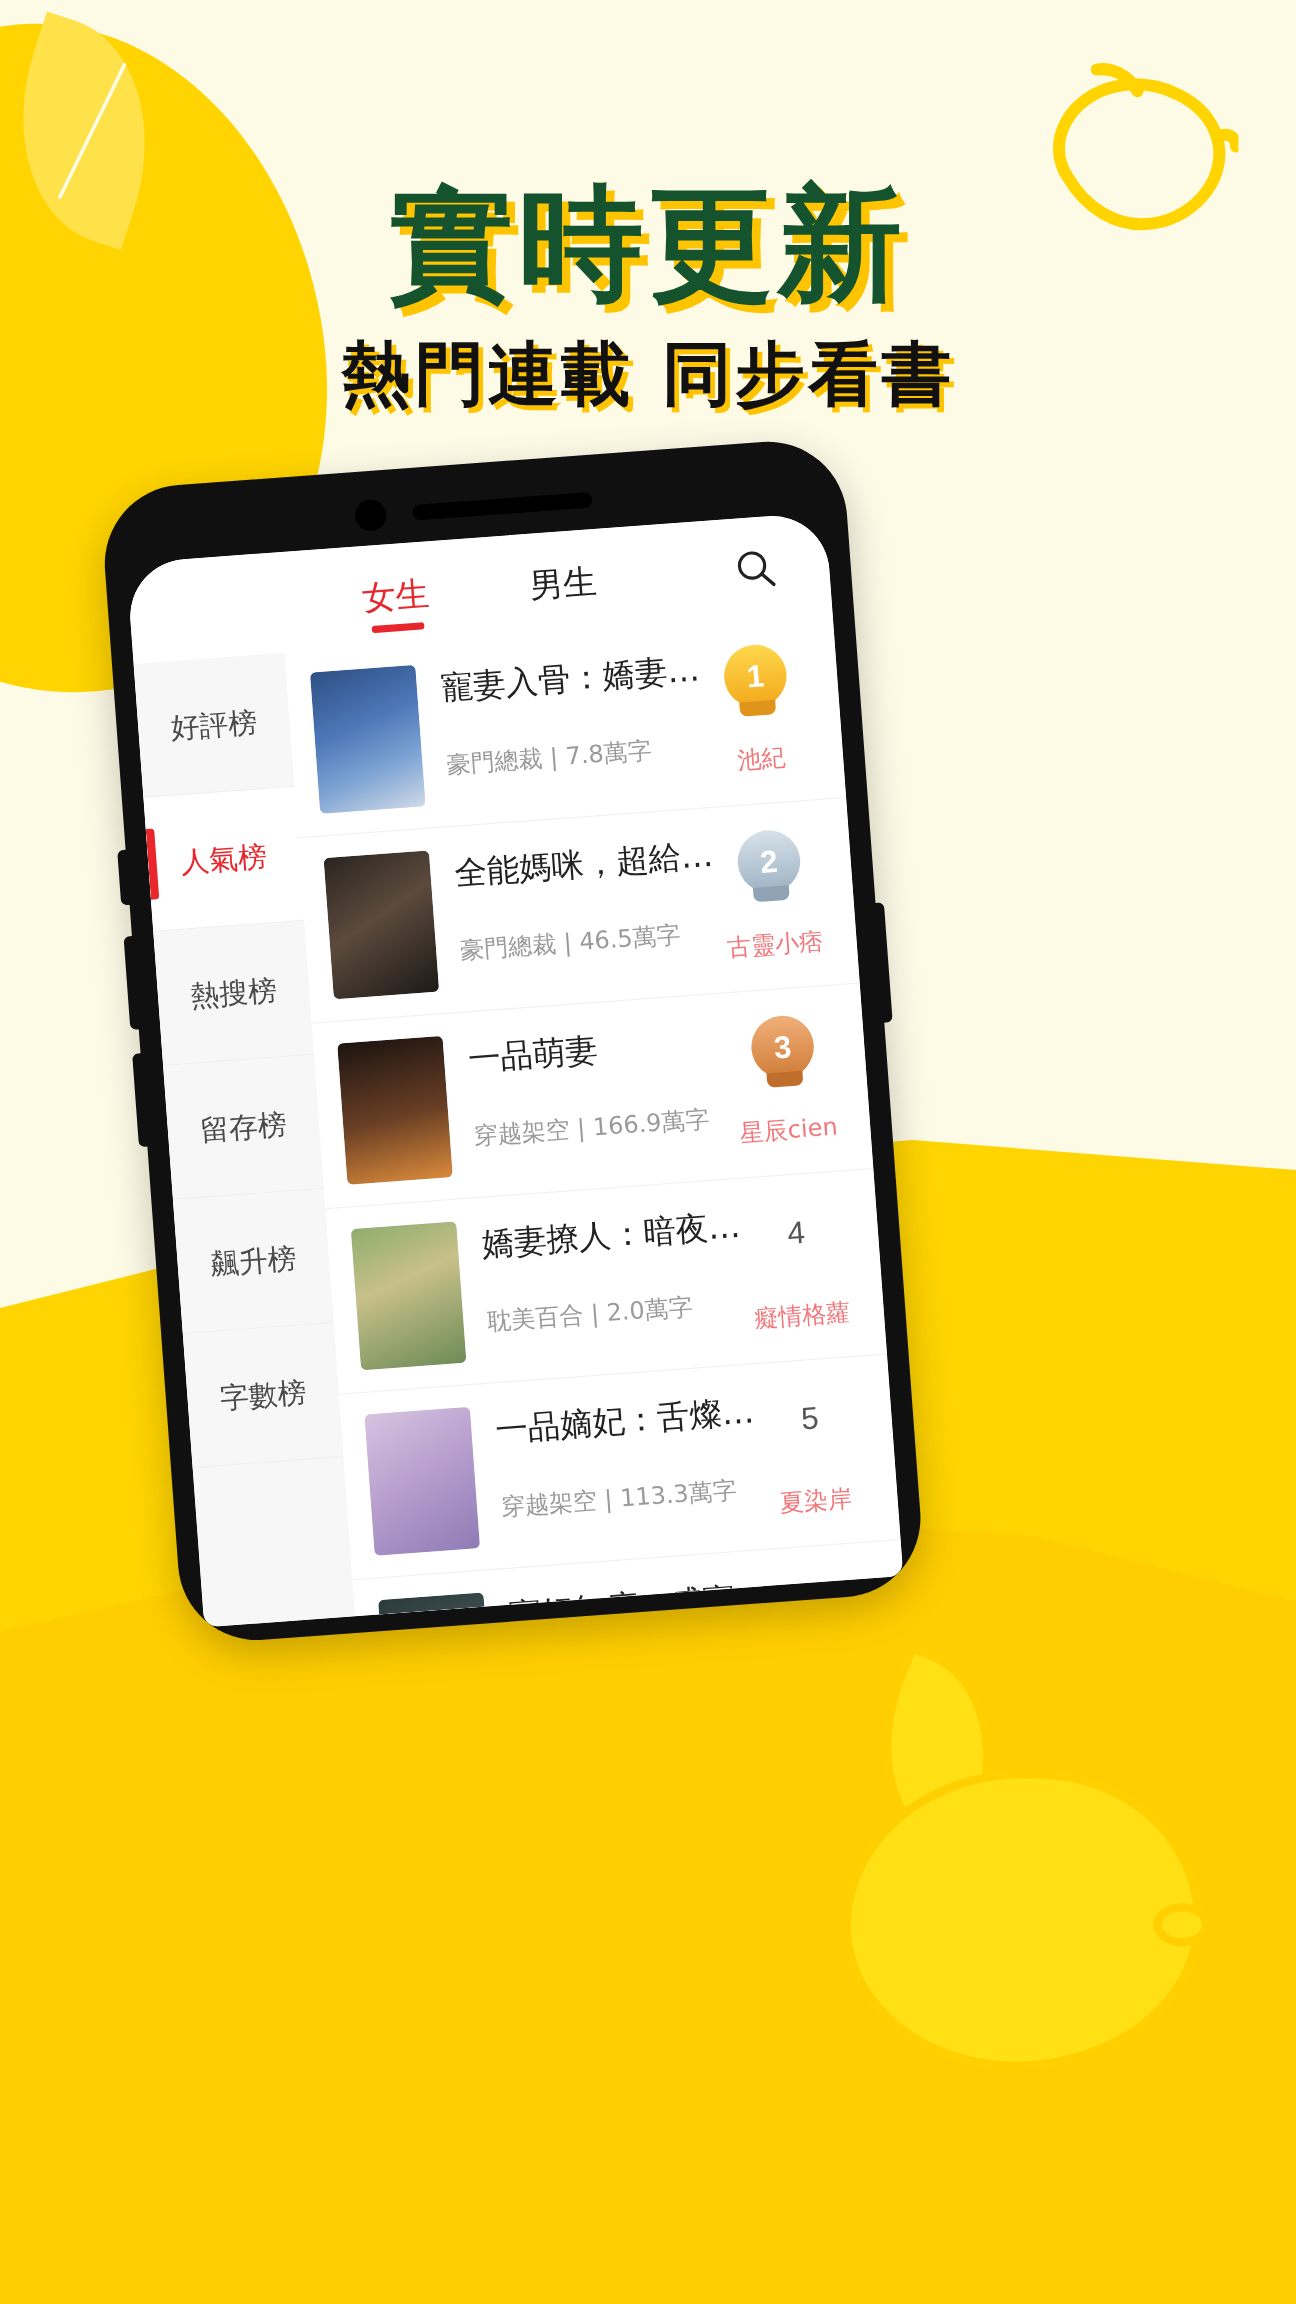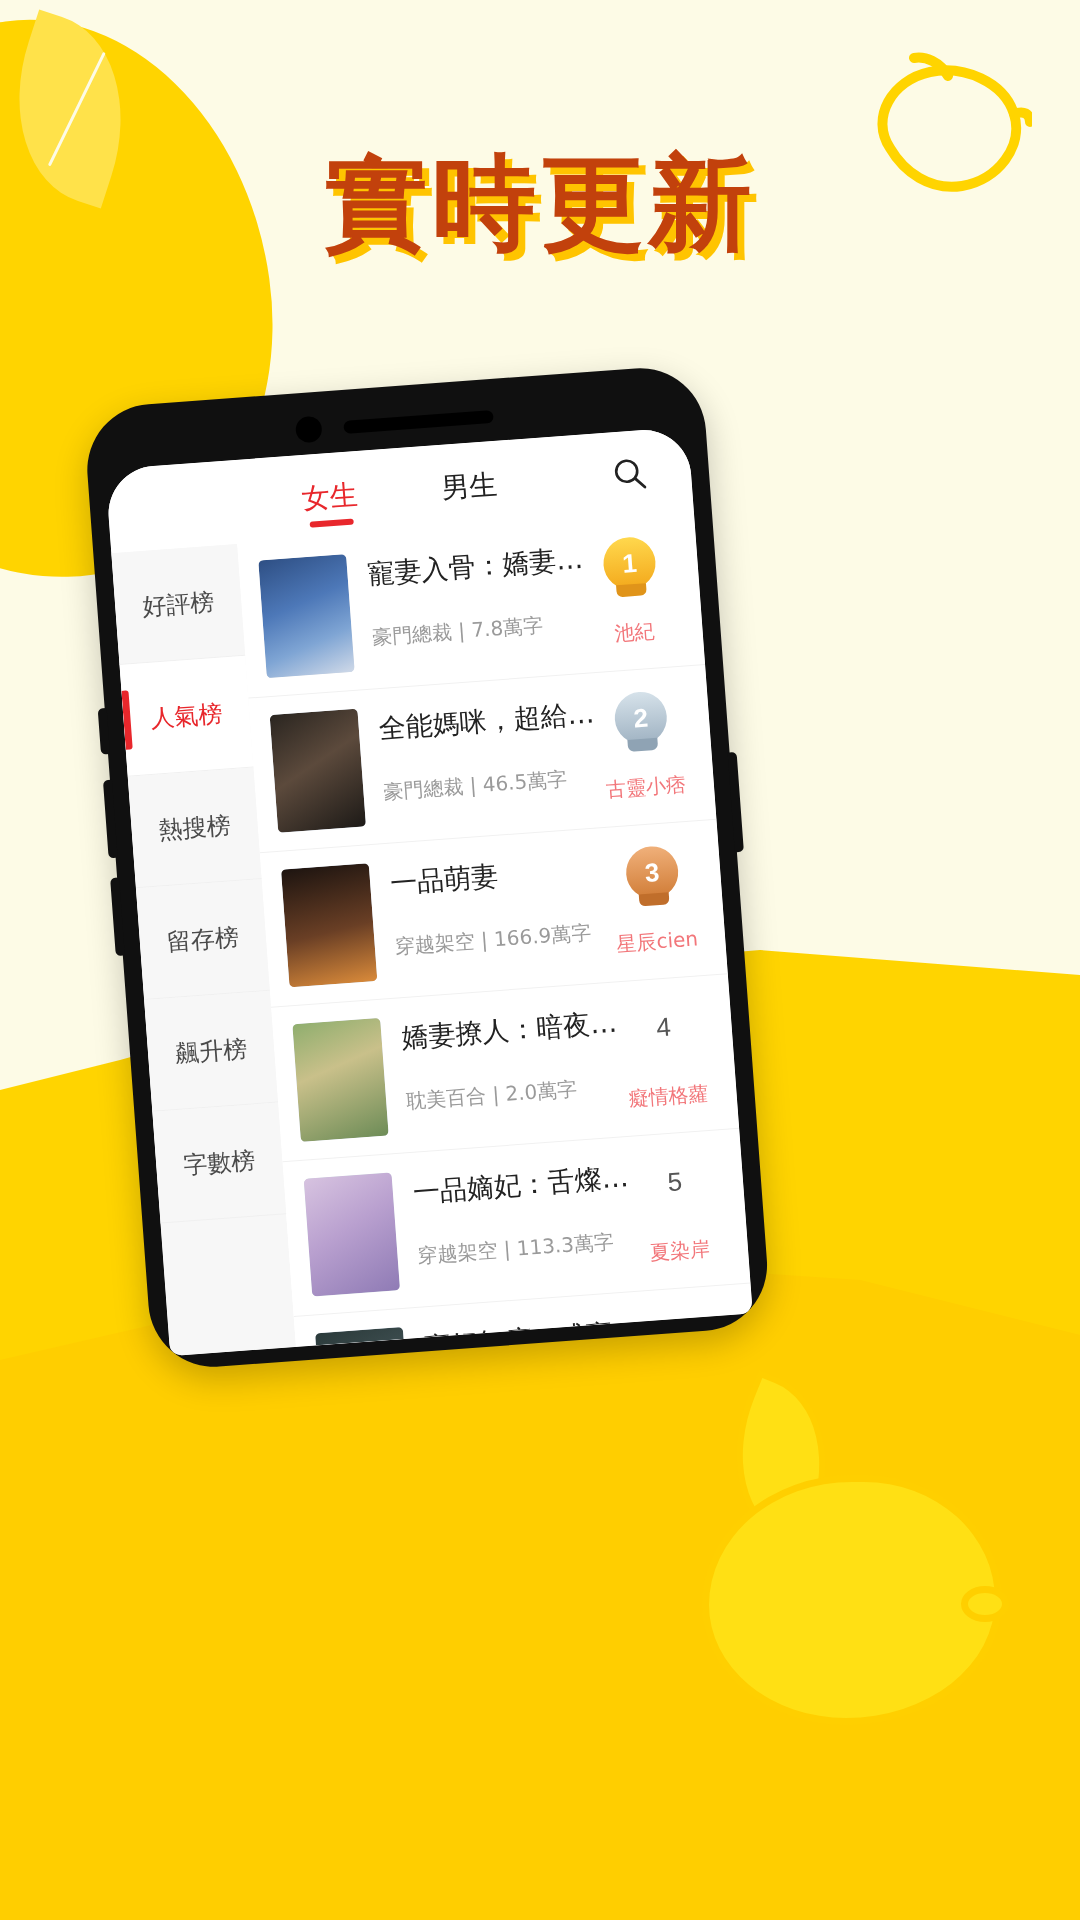--- a/index.html
+++ b/index.html
@@ -60,21 +60,21 @@
     position:absolute; right:245px; bottom:385px; width:108px; height:150px;
     background:#FFE014; border:6px solid #FFCF00; border-radius:0 82% 0 82%;
     transform:rotate(22deg);
   }
 
   
   .headline{
     position:absolute; top:148px; left:0; right:0; text-align:center; z-index:5;
   }
   .title{
-    font-size:104px; line-height:1.06; font-weight:bold; color:#c2410c;
+    font-size:104px; line-height:1.06; font-weight:bold; color:#14532d;
     letter-spacing:4px;
     text-shadow: 7px 7px 0 #FFC400;
     font-family:"DejaVu Sans","Liberation Sans",sans-serif;
   }
   .subtitle{
     margin-top:16px;
     font-size:58px; font-weight:bold; color:#111; letter-spacing:3px;
     text-shadow: 4px 4px 0 #FFC400;
     font-family:"DejaVu Sans","Liberation Sans",sans-serif;
   }
@@ -204,20 +204,21 @@
       <path d="M162 62 C172 58 178 62 178 70" fill="none" stroke="#FFD400" stroke-width="10" stroke-linecap="round"></path>
     </svg>
   </div>
 
   <div class="leaf-br"></div>
   <div class="lemon-br"></div>
 </div>
 
 <div class="headline">
   <div class="title">實時更新</div>
+  <div class="subtitle">熱門連載 同步看書</div>
 </div>
 
 <div class="phone-wrap">
   <div class="phone">
     <div class="btn-left"></div>
     <div class="btn-left2"></div>
     <div class="btn-left3"></div>
     <div class="btn-right"></div>
 
     <div class="notch">

